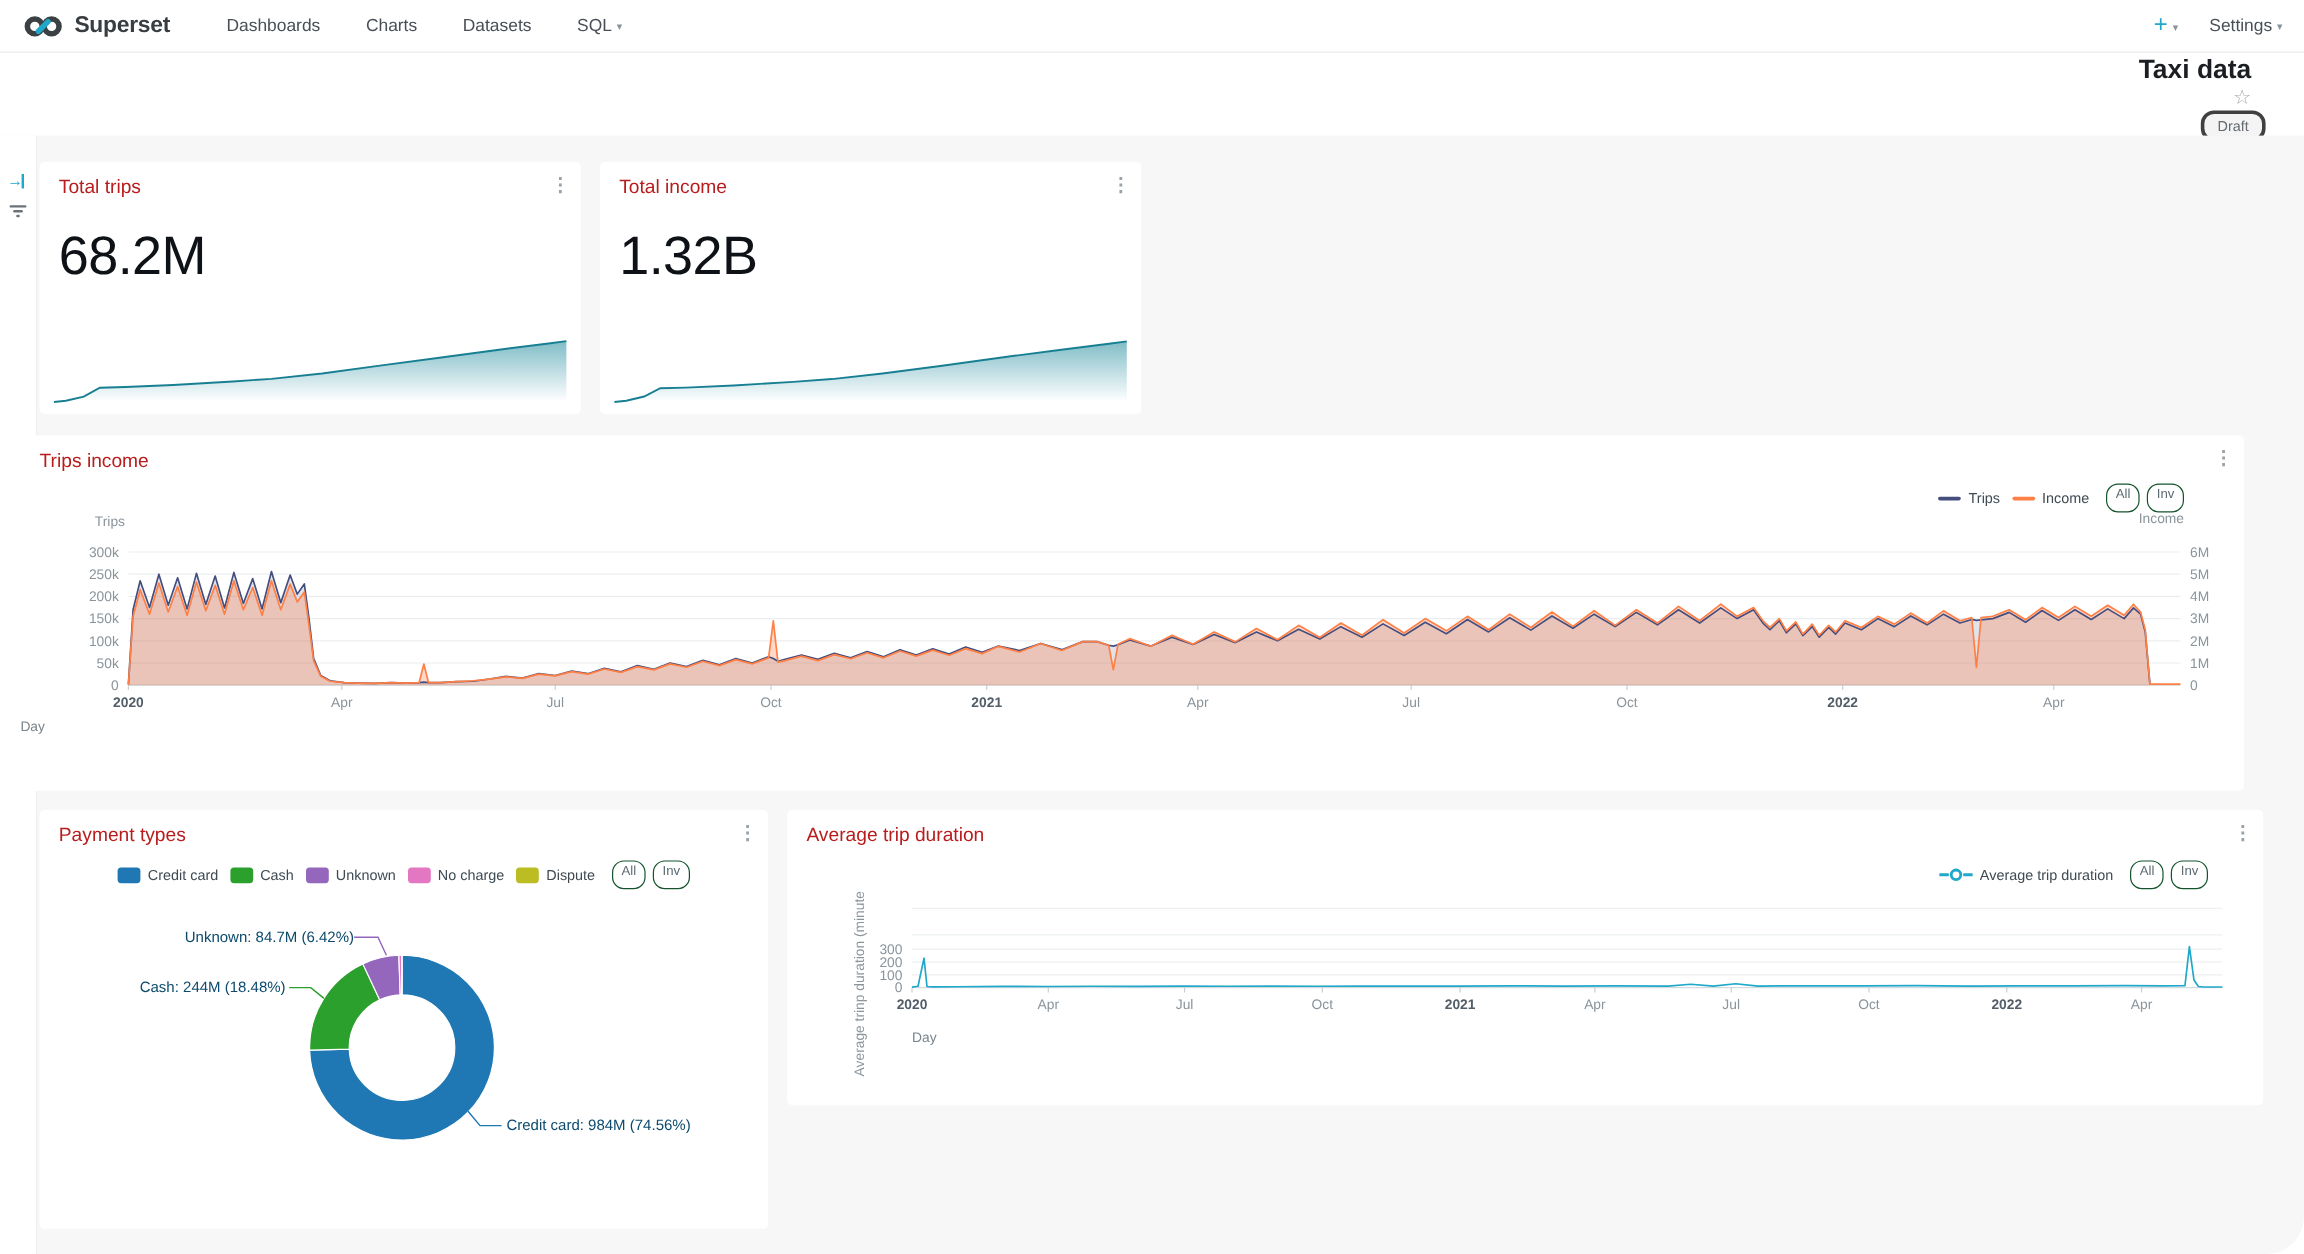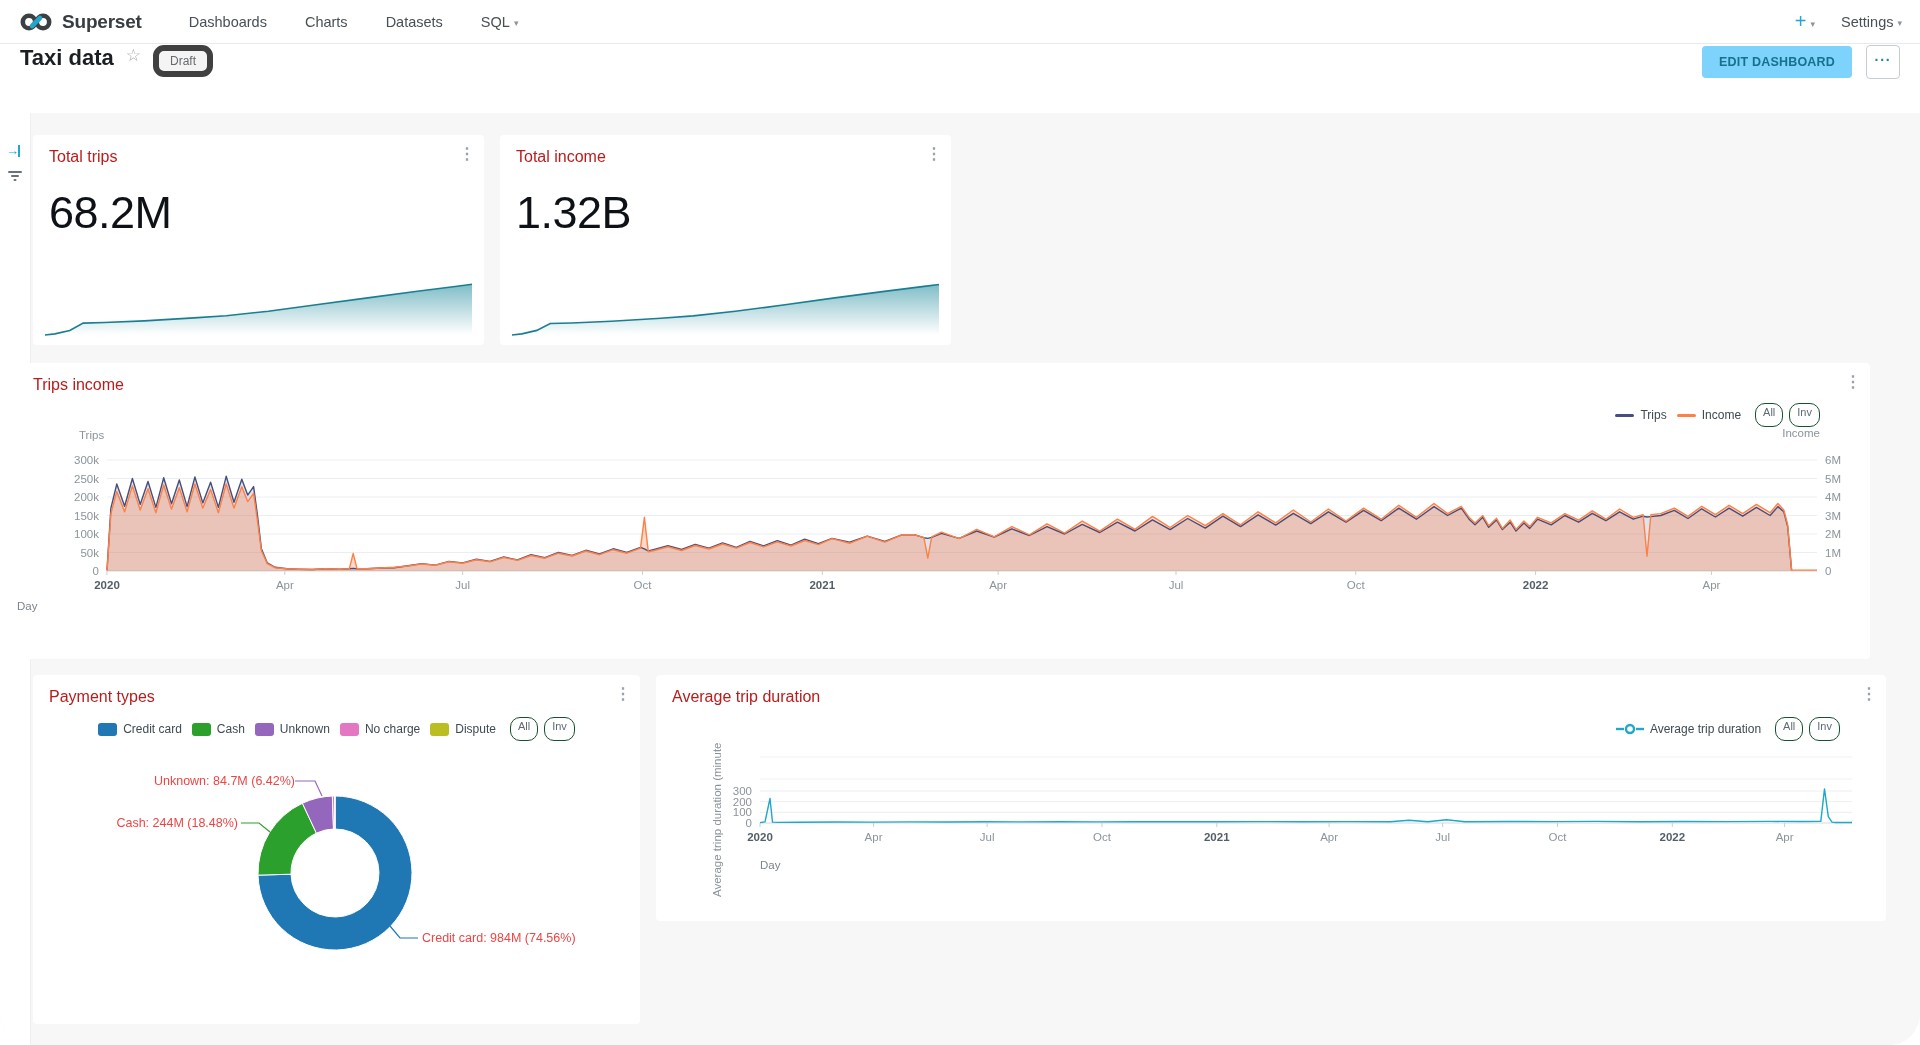--- a/index.html
+++ b/index.html
@@ -10,25 +10,25 @@
        display:flex;align-items:center;padding:0 18px;box-sizing:border-box;}
   .brand{display:flex;align-items:center;gap:8px;margin-right:28px;}
   .brand-text{font-size:19px;font-weight:700;color:#383D41;letter-spacing:-0.2px;}
   .nav-item{font-size:14.5px;color:#484F56;padding:0 19px;cursor:pointer;}
   .caret{font-size:9px;color:#8A949B;margin-left:4px;vertical-align:1px;}
   .nav-right{margin-left:auto;display:flex;align-items:center;gap:26px;}
   .plus{color:#20A7C9;font-size:20px;font-weight:400;line-height:1;}
   .settings{font-size:14.5px;color:#484F56;cursor:pointer;}
 
   
-  .titlebar{position:absolute;left:0;top:45px;right:0;height:68px;background:#fff;display:flex;align-items:flex-start;
-            padding:0 20px;box-sizing:border-box;}
+  .titlebar{position:absolute;left:0;top:45px;right:0;height:68px;background:#fff;display:flex;align-items:flex-end;
+            padding:0 32px;box-sizing:border-box;flex-direction:column;}
   .dash-title{font-size:22px;font-weight:700;color:#1B1F23;margin-right:12px;}
   .star{font-size:17px;color:#A5ABB1;margin-right:12px;cursor:pointer;}
-  .badge{font-size:12px;color:#646A70;background:#F4F4F4;border:6px solid #404040;border-radius:11px;
+  .badge{font-size:12px;color:#646A70;background:#F4F4F4;border:3px solid #404040;border-radius:11px;
          padding:2px 11px;line-height:16px;}
   .title-right{margin-left:auto;display:flex;align-items:center;gap:14px;}
   .edit-btn{background:#7dd3fc;color:#16718C;font-size:12.5px;font-weight:700;letter-spacing:0.2px;
             border:none;border-radius:4px;padding:9px 17px;cursor:pointer;}
   .more-btn{width:32px;height:32px;background:#fff;border:1px solid #C4CDD1;border-radius:4px;color:#1A85A0;
             font-size:14px;font-weight:700;line-height:28px;text-align:center;cursor:pointer;letter-spacing:1px;}
 
   
   .dash{position:absolute;left:0;top:113px;right:0;bottom:0;background:#F7F7F7;}
   .filterbar{position:absolute;left:0;top:0;bottom:0;width:30px;background:#fff;border-right:1px solid #EEEFF0;}
@@ -53,21 +53,21 @@
   .pills{display:flex;gap:6px;margin-left:4px;}
 
   .axis-name{position:absolute;font-size:11.5px;color:#8A949B;}
   .xlabel{position:absolute;font-size:11.5px;color:#7A848B;text-align:left;}
   .ylabel-rot{position:absolute;font-size:11.5px;color:#8A949B;transform:rotate(-90deg);transform-origin:left top;white-space:nowrap;}
 
   svg text{font-family:"Liberation Sans",sans-serif;}
   .tick{font-size:11.5px;fill:#8A949B;}
   .tickb{font-size:11.5px;fill:#535E68;font-weight:700;}
 
-  .callout{position:absolute;font-size:12.5px;color:#ef4444;white-space:nowrap;}
+  .callout{position:absolute;font-size:12.5px;color:#0c4a6e;white-space:nowrap;}
 </style>
 </head>
 <body>
 
 <div class="page">
 
   <header class="nav">
     <div class="brand">
       <svg width="36" height="22" viewBox="0 0 36 22">
         <circle cx="11" cy="11" r="6.2" fill="none" stroke="#3B4043" stroke-width="4.6"></circle>

